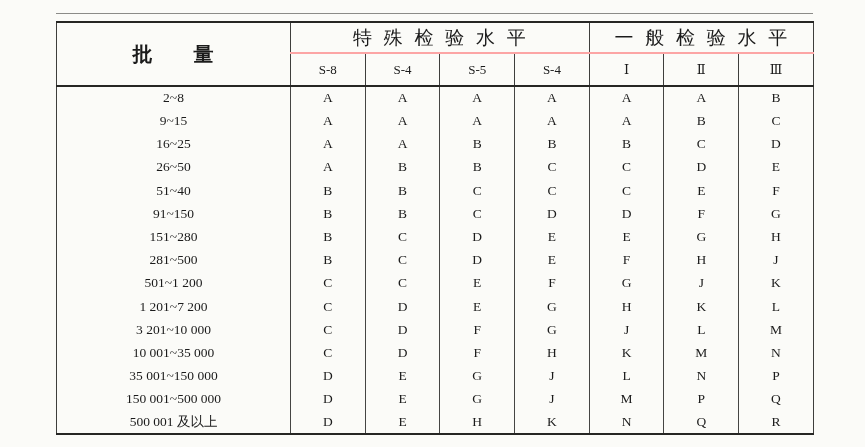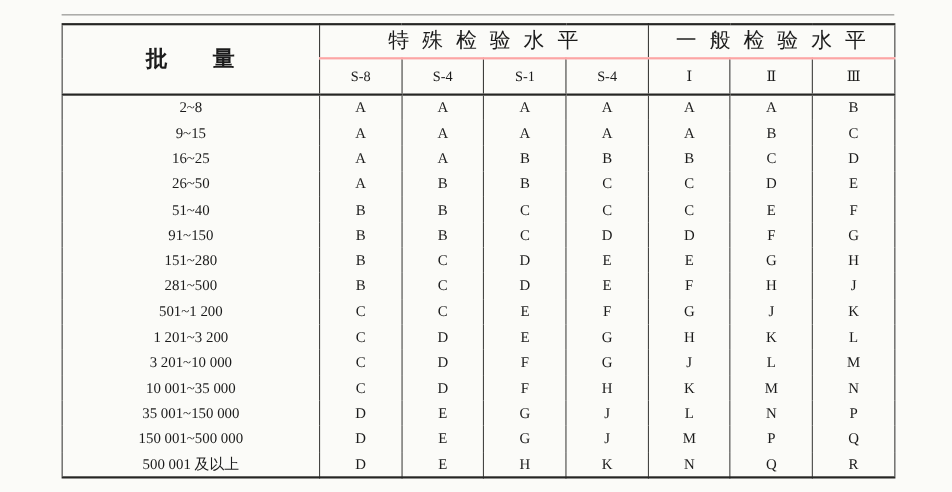--- a/index.html
+++ b/index.html
@@ -102,21 +102,21 @@
     </colgroup>
     <thead>
       <tr class="group-row">
         <th rowspan="2" class="lot-header">批 量</th>
         <th colspan="4" class="group-header">特 殊 检 验 水 平</th>
         <th colspan="3" class="group-header">一 般 检 验 水 平</th>
       </tr>
       <tr class="sub-row">
         <th>S-8</th>
         <th>S-4</th>
-        <th>S-1</th>
+        <th>S-5</th>
         <th>S-4</th>
         <th>Ⅰ</th>
         <th>Ⅱ</th>
         <th>Ⅲ</th>
       </tr>
     </thead>
     <tbody id="table-body">
         <tr>
           <td class="lot-cell">2~8</td>
           <td>A</td>
@@ -201,21 +201,21 @@
           <td class="lot-cell">501~1 200</td>
           <td>C</td>
           <td>C</td>
           <td>E</td>
           <td>F</td>
           <td>G</td>
           <td>J</td>
           <td>K</td>
         </tr>
         <tr>
-          <td class="lot-cell">1 201~3 200</td>
+          <td class="lot-cell">1 201~7 200</td>
           <td>C</td>
           <td>D</td>
           <td>E</td>
           <td>G</td>
           <td>H</td>
           <td>K</td>
           <td>L</td>
         </tr>
         <tr>
           <td class="lot-cell">3 201~10 000</td>

